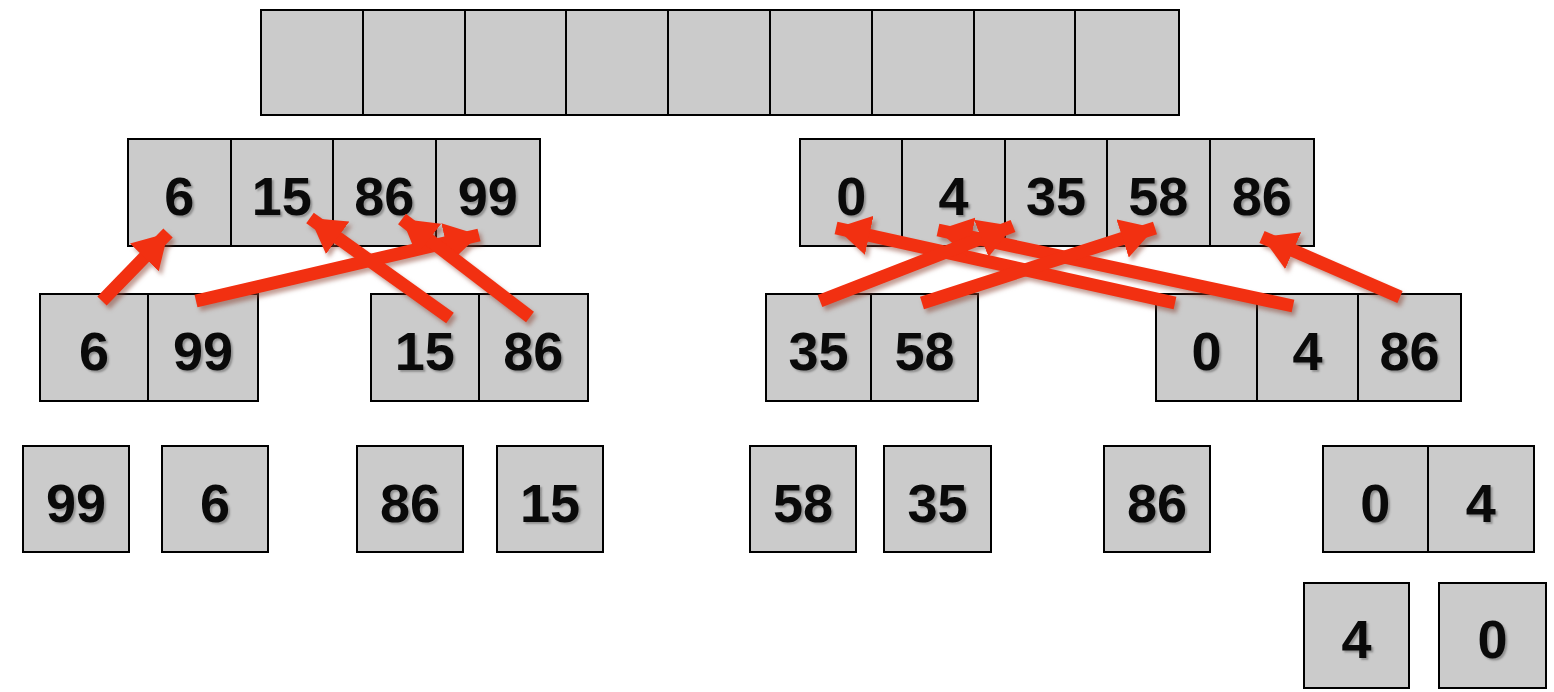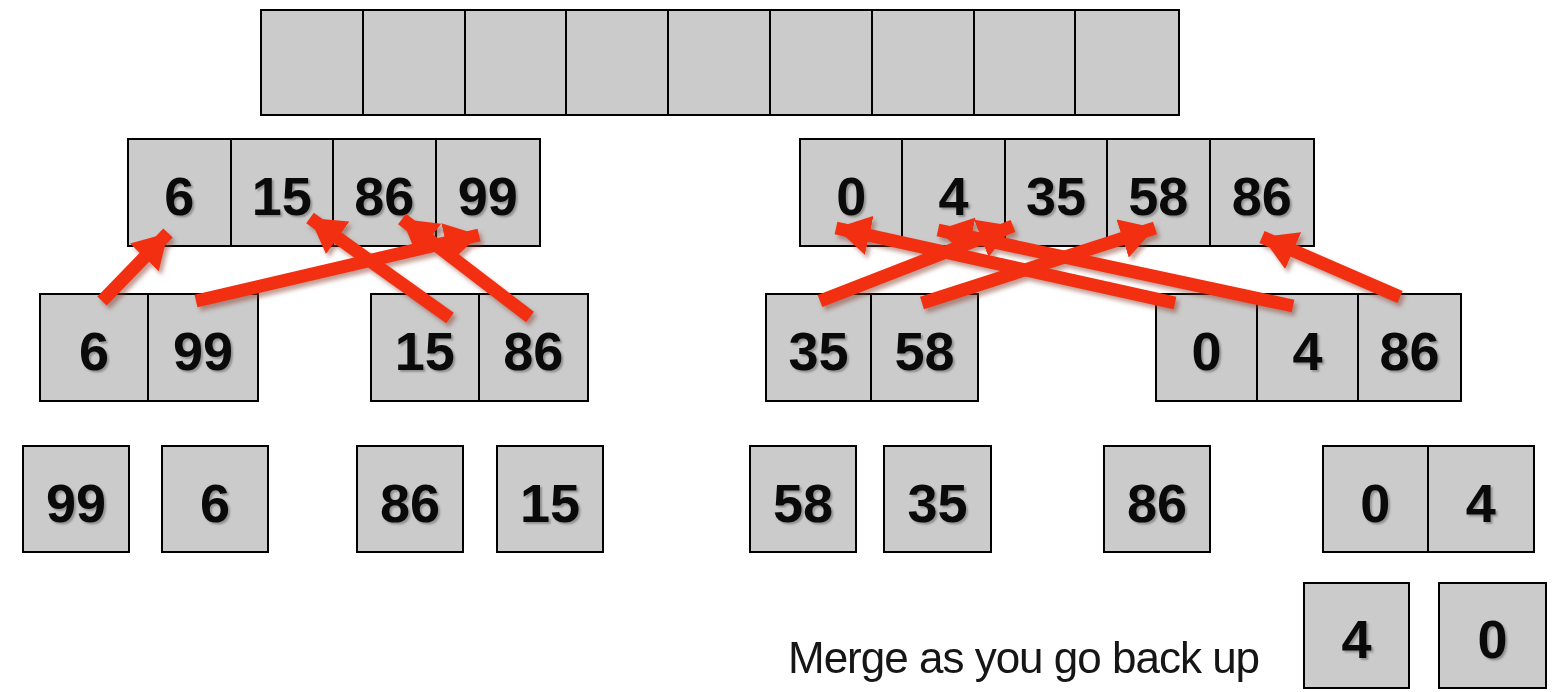--- a/index.html
+++ b/index.html
@@ -119,14 +119,13 @@
         <line x1="450" y1="318" x2="310" y2="218" stroke="#f23011" stroke-width="13" marker-end="url(#ah)"></line>
         <line x1="530" y1="317" x2="402" y2="219" stroke="#f23011" stroke-width="13" marker-end="url(#ah)"></line>
         <line x1="1175" y1="303" x2="836" y2="228" stroke="#f23011" stroke-width="13" marker-end="url(#ah)"></line>
         <line x1="1293" y1="306" x2="938" y2="230" stroke="#f23011" stroke-width="13" marker-end="url(#ah)"></line>
         <line x1="820" y1="301" x2="1013" y2="226" stroke="#f23011" stroke-width="13" marker-end="url(#ah)"></line>
         <line x1="922" y1="303" x2="1155" y2="228" stroke="#f23011" stroke-width="13" marker-end="url(#ah)"></line>
         <line x1="1400" y1="297" x2="1262" y2="237" stroke="#f23011" stroke-width="13" marker-end="url(#ah)"></line>
       </g>
   </svg>
 
-  <div class="caption" style="left:788px;top:636px;">Merge as you go back up</div>
 </div>
 
 </body></html>

